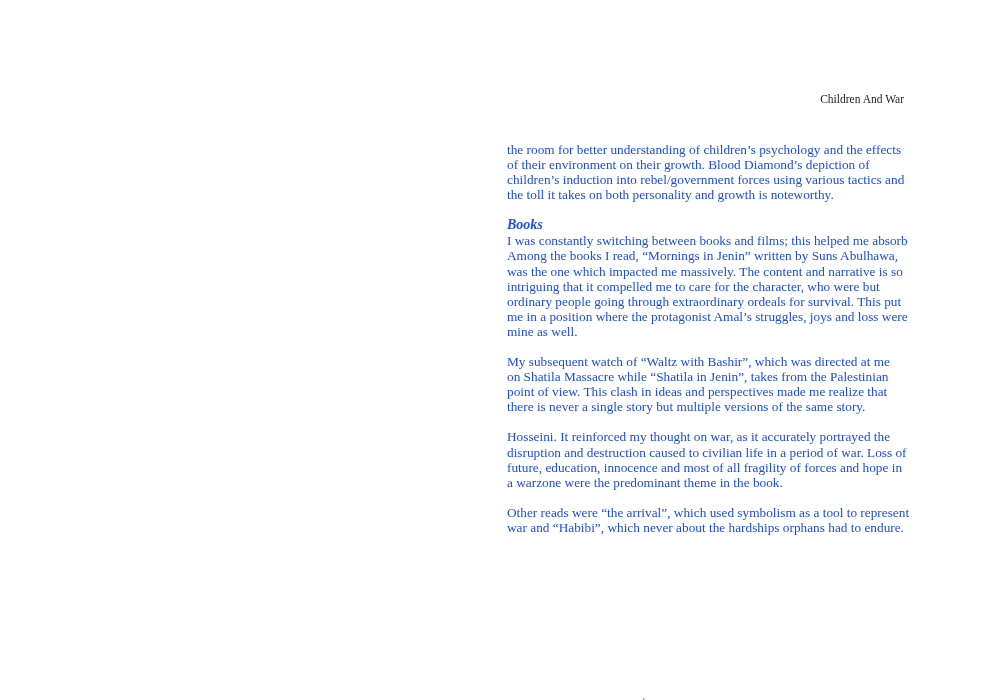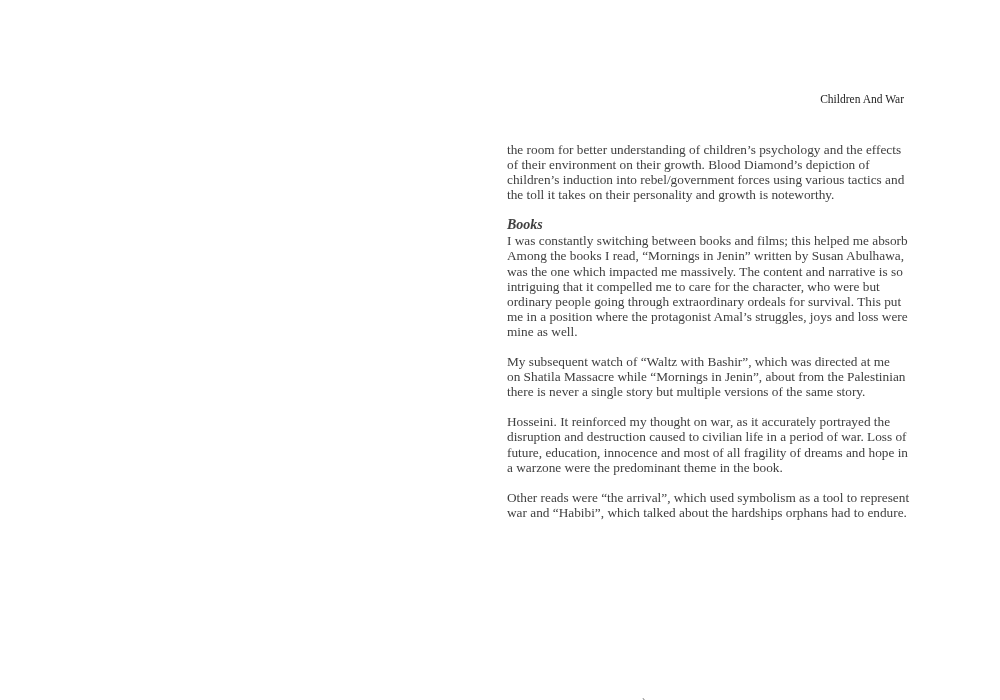--- a/index.html
+++ b/index.html
@@ -31,21 +31,21 @@
       line-height: 14px;
       color: #222;
     }
     .body-column {
       position: absolute;
       left: 507px;
       top: 89px;
       width: 400px;
       font-size: 13.3px;
       line-height: 15.1px;
-      color: #404040;
+      color: #1d4ed8;
     }
     .para {
       margin: 0 0 15px 0;
       white-space: nowrap;
     }
     .para .line {
       display: block;
     }
     .section-heading {
       font-style: italic;
@@ -86,51 +86,52 @@
 <div class="page">
 
   <div class="running-header">Children And War</div>
 
   <div class="body-column">
 
     <p class="para">
       <span class="line">the room for better understanding of children’s psychology and the effects</span>
       <span class="line">of their environment on their growth. Blood Diamond’s depiction of</span>
       <span class="line">children’s induction into rebel/government forces using various tactics and</span>
-      <span class="line">the toll it takes on their personality and growth is noteworthy.</span>
+      <span class="line">the toll it takes on both personality and growth is noteworthy.</span>
     </p>
 
     <h3 class="section-heading">Books</h3>
 
     <p class="para">
       <span class="line">I was constantly switching between books and films; this helped me absorb</span>
-      <span class="line">Among the books I read, “Mornings in Jenin” written by Susan Abulhawa,</span>
+      <span class="line">Among the books I read, “Mornings in Jenin” written by Suns Abulhawa,</span>
       <span class="line">was the one which impacted me massively. The content and narrative is so</span>
       <span class="line">intriguing that it compelled me to care for the character, who were but</span>
       <span class="line">ordinary people going through extraordinary ordeals for survival. This put</span>
       <span class="line">me in a position where the protagonist Amal’s struggles, joys and loss were</span>
       <span class="line">mine as well.</span>
     </p>
 
     <p class="para">
       <span class="line">My subsequent watch of “Waltz with Bashir”, which was directed at me</span>
-      <span class="line">on Shatila Massacre while “Mornings in Jenin”, about from the Palestinian</span>
+      <span class="line">on Shatila Massacre while “Shatila in Jenin”, takes from the Palestinian</span>
+      <span class="line">point of view. This clash in ideas and perspectives made me realize that</span>
       <span class="line">there is never a single story but multiple versions of the same story.</span>
     </p>
 
     <p class="para">
       <span class="line">Hosseini. It reinforced my thought on war, as it accurately portrayed the</span>
       <span class="line">disruption and destruction caused to civilian life in a period of war. Loss of</span>
-      <span class="line">future, education, innocence and most of all fragility of dreams and hope in</span>
+      <span class="line">future, education, innocence and most of all fragility of forces and hope in</span>
       <span class="line">a warzone were the predominant theme in the book.</span>
     </p>
 
     <p class="para">
       <span class="line">Other reads were “the arrival”, which used symbolism as a tool to represent</span>
-      <span class="line">war and “Habibi”, which talked about the hardships orphans had to endure.</span>
+      <span class="line">war and “Habibi”, which never about the hardships orphans had to endure.</span>
     </p>
 
   </div>
 
   <div class="footer-left">Degree Project, M.Des, Animation</div>
   <div class="page-number">7</div>
   <div class="stray-mark">`</div>
 
 </div>
 

